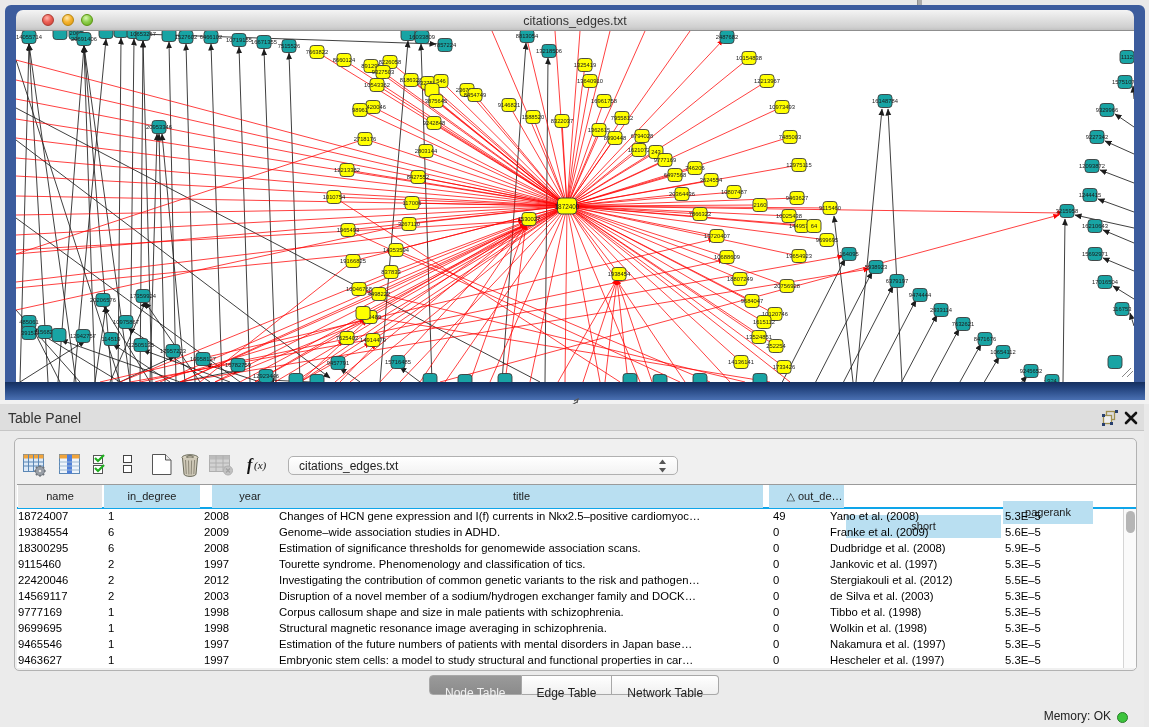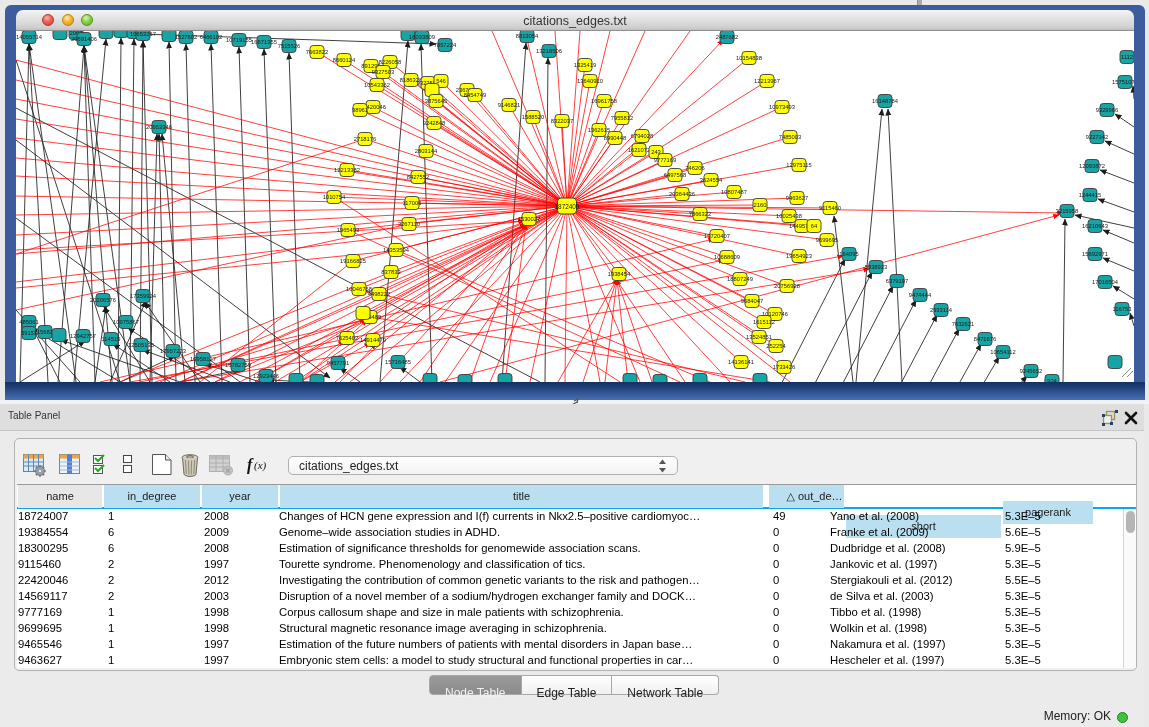--- a/index.html
+++ b/index.html
@@ -14,21 +14,21 @@
   border-bottom:1px solid #8f8f8f; }
 #title { position:absolute; width:100%; text-align:center; top:4px; font-size:12.5px; color:#343434; }
 .tl { position:absolute; top:4px; width:12px; height:12px; border-radius:50%; }
 #tl1 { left:26px; background:radial-gradient(circle at 4px 3px,#ffb3ac,#ee6156 45%,#c33a30); border:1px solid #ad3a31;}
 #tl2 { left:46px; background:radial-gradient(circle at 4px 3px,#ffe9b0,#f6b42f 45%,#d8920e); border:1px solid #b8860b;}
 #tl3 { left:65px; background:radial-gradient(circle at 4px 3px,#d8f7b0,#8ed04e 45%,#61a416); border:1px solid #5a9511;}
 #canvas { position:absolute; left:16px; top:31px; width:1118px; height:351px; background:#fff; overflow:hidden; }
 
 #gap { position:absolute; left:0; top:400px; width:1149px; height:4px; background:#f2f2f2; }
 #phead { position:absolute; left:0; top:404px; width:1144px; height:27px; background:#dedede; border-bottom:1px solid #c6c6c6;}
-#phead .t { position:absolute; left:8px; top:6px; font-size:10px; color:#333; }
+#phead .t { position:absolute; left:8px; top:6px; font-size:14px; color:#333; }
 #pbody { position:absolute; left:0; top:431px; width:1144px; height:296px; background:#ebebeb; }
 #container { position:absolute; left:14px; top:7px; width:1123px; height:233px; background:#f0f0f0;
   border:1px solid #b2b2b2; border-radius:5px; }
 #combo { position:absolute; left:273px; top:17px; width:390px; height:19px; background:linear-gradient(#ffffff,#f2f2f2);
   border:1px solid #b0b0b0; border-radius:5px; font-size:12px; color:#222; padding:2px 0 0 10px; }
 #table { position:absolute; left:2px; top:45px; width:1119px; height:184px; background:#fff; overflow:hidden; border-top:1px solid #9a9a9a;}
 .hrow { position:absolute; left:0; top:0; width:1119px; height:24px; background:#fff; font-size:11px; color:#1c1c1c; border-bottom:2px solid #0ea5e9;}
 .hc { position:absolute; top:0; height:23px; background:#b9dff1; text-align:center; line-height:23px; }
 .trow { position:relative; height:16px; font-size:11.3px; color:#000; white-space:nowrap; }
 .trow span { position:absolute; top:1px; }
@@ -655,21 +655,21 @@
       <div id="combo">citations_edges.txt
         <svg width="9" height="14" style="position:absolute;right:10px;top:2px" viewBox="0 0 9 14">
           <path d="M4.5,0.5 L8,5 H1 Z" fill="#555"></path>
             <path d="M4.5,13.5 L8,9 H1 Z" fill="#555"></path>
         </svg>
       </div>
       <div id="table">
         <div class="hrow">
           <span class="hc" style="left:1px;width:84px;background:#e7e7e7;">name</span>
           <span class="hc" style="left:87px;width:96px;">in_degree</span>
-          <span class="hc" style="left:185px;width:76px;text-align:center;">year</span>
+          <span class="hc" style="left:195px;width:76px;text-align:center;">year</span>
           <span class="hc" style="left:263px;width:483px;">title</span>
           <span class="hc" style="left:752px;width:75px;padding-left:16px;">△ out_de…</span>
           <span class="hc" style="left:829px;width:155px;margin-top:30px;">short</span>
           <span class="hc" style="left:986px;width:90px;margin-top:16px;">pagerank</span>
         </div>
         <div id="rowswrap">
 <div class="trow">
               <span class="c0">18724007</span>
               <span class="c1">1</span>
               <span class="c2">2008</span>

